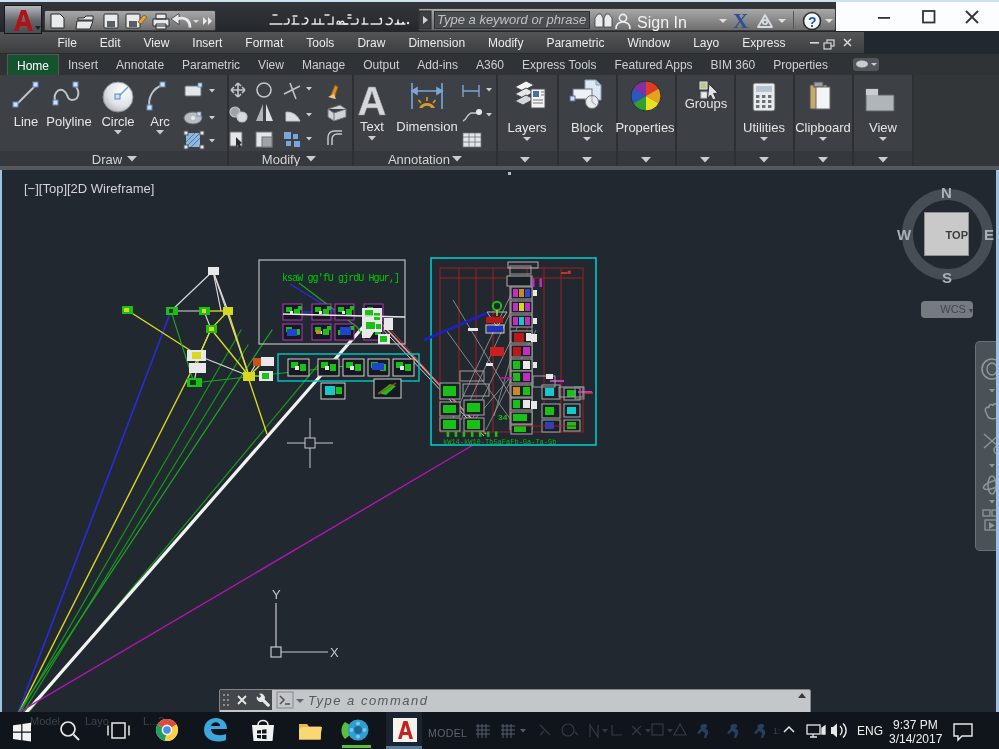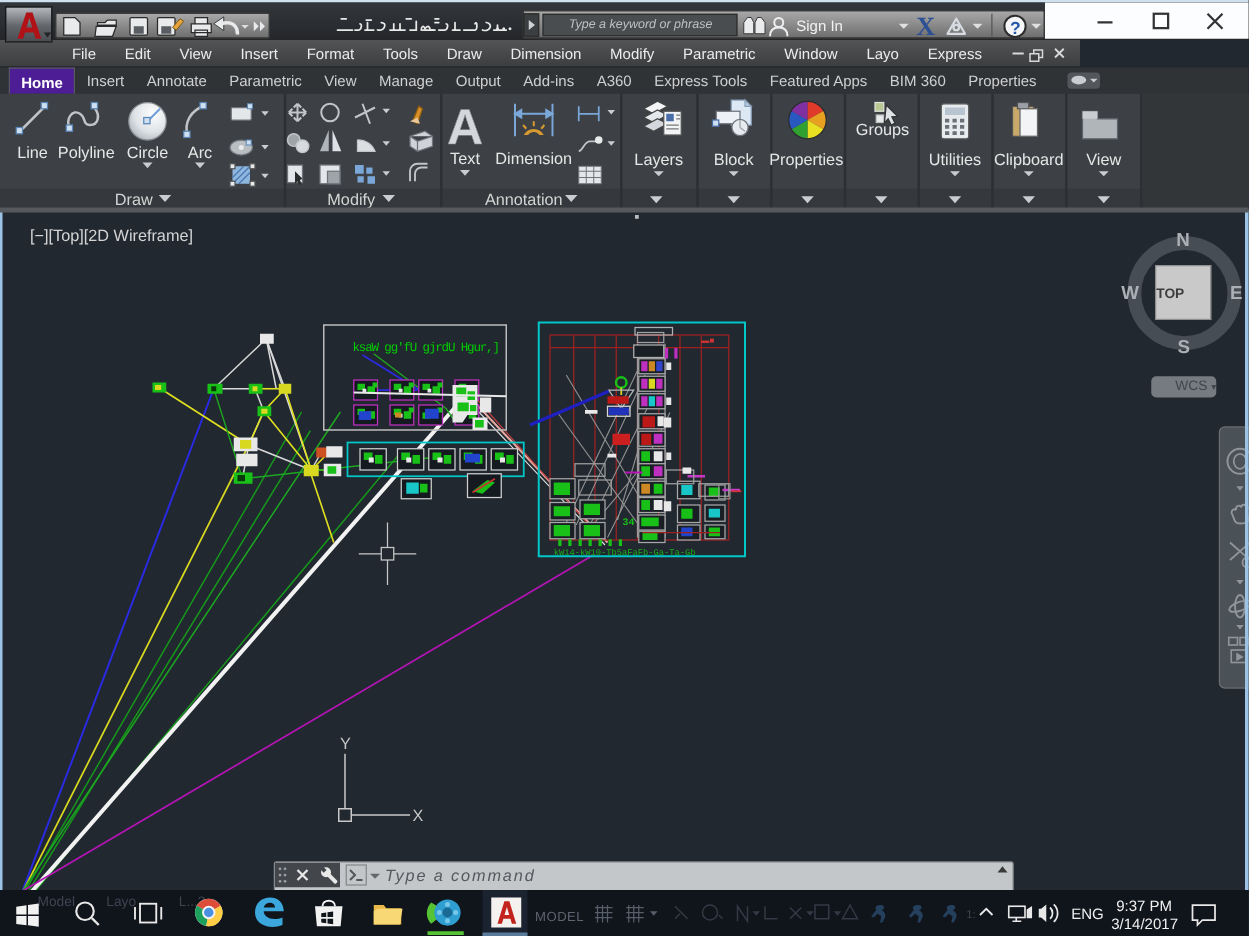--- a/index.html
+++ b/index.html
@@ -8,46 +8,46 @@
 .abs { position:absolute; }
 
 
 #topborder { left:0; top:0; width:999px; height:2px; background:#cfe0ee; }
 
 
 #titlebar { left:0; top:2px; width:999px; height:30px; background:linear-gradient(#33373c,#24262a); }
 #logo { left:4px; top:5px; width:38px; height:29px; background:linear-gradient(#b5b9bd,#61656a 55%,#4a4e53); border:1px solid #17181a; z-index:5; }
 #qat { left:44px; top:10px; width:172px; height:21px; background:linear-gradient(#a8a8a8,#6e6e6e); border:1px solid #3a3a3a; border-radius:2px; }
 #infocenter { left:418px; top:8px; width:418px; height:23px; background:linear-gradient(#a8a8a8,#6e6e6e); border:1px solid #3a3a3a; border-radius:2px; }
-#searchbox { left:434px; top:11px; width:156px; height:18px; background:#4a4d50; border:1px solid #2e2e2e; color:#c0c0c0; font-style:italic; font-size:10px; line-height:16px; padding-left:20px; }
-#signin { left:637px; top:14px; color:#f2f2f2; font-size:12px; }
+#searchbox { left:434px; top:11px; width:156px; height:18px; background:#4a4d50; border:1px solid #2e2e2e; color:#c0c0c0; font-style:italic; font-size:13px; line-height:16px; padding-left:2px; }
+#signin { left:637px; top:14px; color:#f2f2f2; font-size:16px; }
 #wincorner { left:836px; top:2px; width:163px; height:29px; background:#fbfdfe; }
 
 
 #menubar { left:0; top:32px; width:864px; height:22px; background:linear-gradient(#525456,#3c3e40); border-bottom:1px solid #2a2a2a; display:flex; color:#ececec; font-size:12px; }
 #menubar span { padding:4px 11.5px 0 11.5px; }
 
 
 #tabrow { left:0; top:54px; width:999px; height:21px; background:#303336; display:flex; color:#cfcfcf; font-size:12px; }
 #tabrow .tab { padding:4px 9px 0 9px; }
-#tabrow .active { background:#4c1d95; color:#fff; border:1px solid #56595c; border-bottom:none;font-weight:bold; }
+#tabrow .active { background:#14532d; color:#fff; border:1px solid #56595c; border-bottom:none; }
 
 
 #ribbon { left:0; top:75px; width:999px; height:93px; background:#3d4044; }
 #ribbon-bottom { left:0; top:166px; width:999px; height:4px; background:#55585c; z-index:3; }
 
 
 #canvas { left:16px; top:168px; width:999px; height:544px; background:#212830; overflow:hidden; }
 #canvas-borderL { left:0; top:168px; width:2px; height:544px; background:#9cc3e5; }
 #canvas-borderR { left:996px; top:168px; width:3px; height:544px; background:#9cc3e5; }
 #vplabel { left:8px; top:13px; color:#d4d4d4; font-size:13px; }
 
 
 #vc-ring { left:886px; top:21px; width:91px; height:91px; border-radius:50%; border:11px solid #474d55; }
-#vc-top { left:908px; top:44px; width:45px; height:44px; background:#c9c9c9; border:1px solid #909090; color:#3c3c3c; font-size:11px; font-weight:bold; text-align:left; line-height:44px; }
+#vc-top { left:908px; top:44px; width:45px; height:44px; background:#c9c9c9; border:1px solid #909090; color:#3c3c3c; font-size:11px; font-weight:bold; text-align:right; line-height:44px; }
 .vc-l { color:#aab0b6; font-weight:bold; font-size:15px; }
 #wcs { left:905px; top:133px; width:52px; height:17px; background:rgba(150,155,160,0.72); border-radius:4px; color:#41464d; font-size:11px; line-height:16px; text-align:right; }
 
 
 #navbar { left:959px; top:173px; width:33px; height:210px; background:rgba(110,115,120,0.55); border-radius:5px; border:1px solid rgba(160,160,160,0.4); }
 
 
 #cmdbar { left:203px; top:521px; width:592px; height:36px; background:#c3c7c9; border:1px solid #83878a; border-radius:2px; }
 #cmdtext { position:absolute; left:88px; top:3px; color:#55595d; font-style:italic; font-size:13px; letter-spacing:1.5px; }
 

